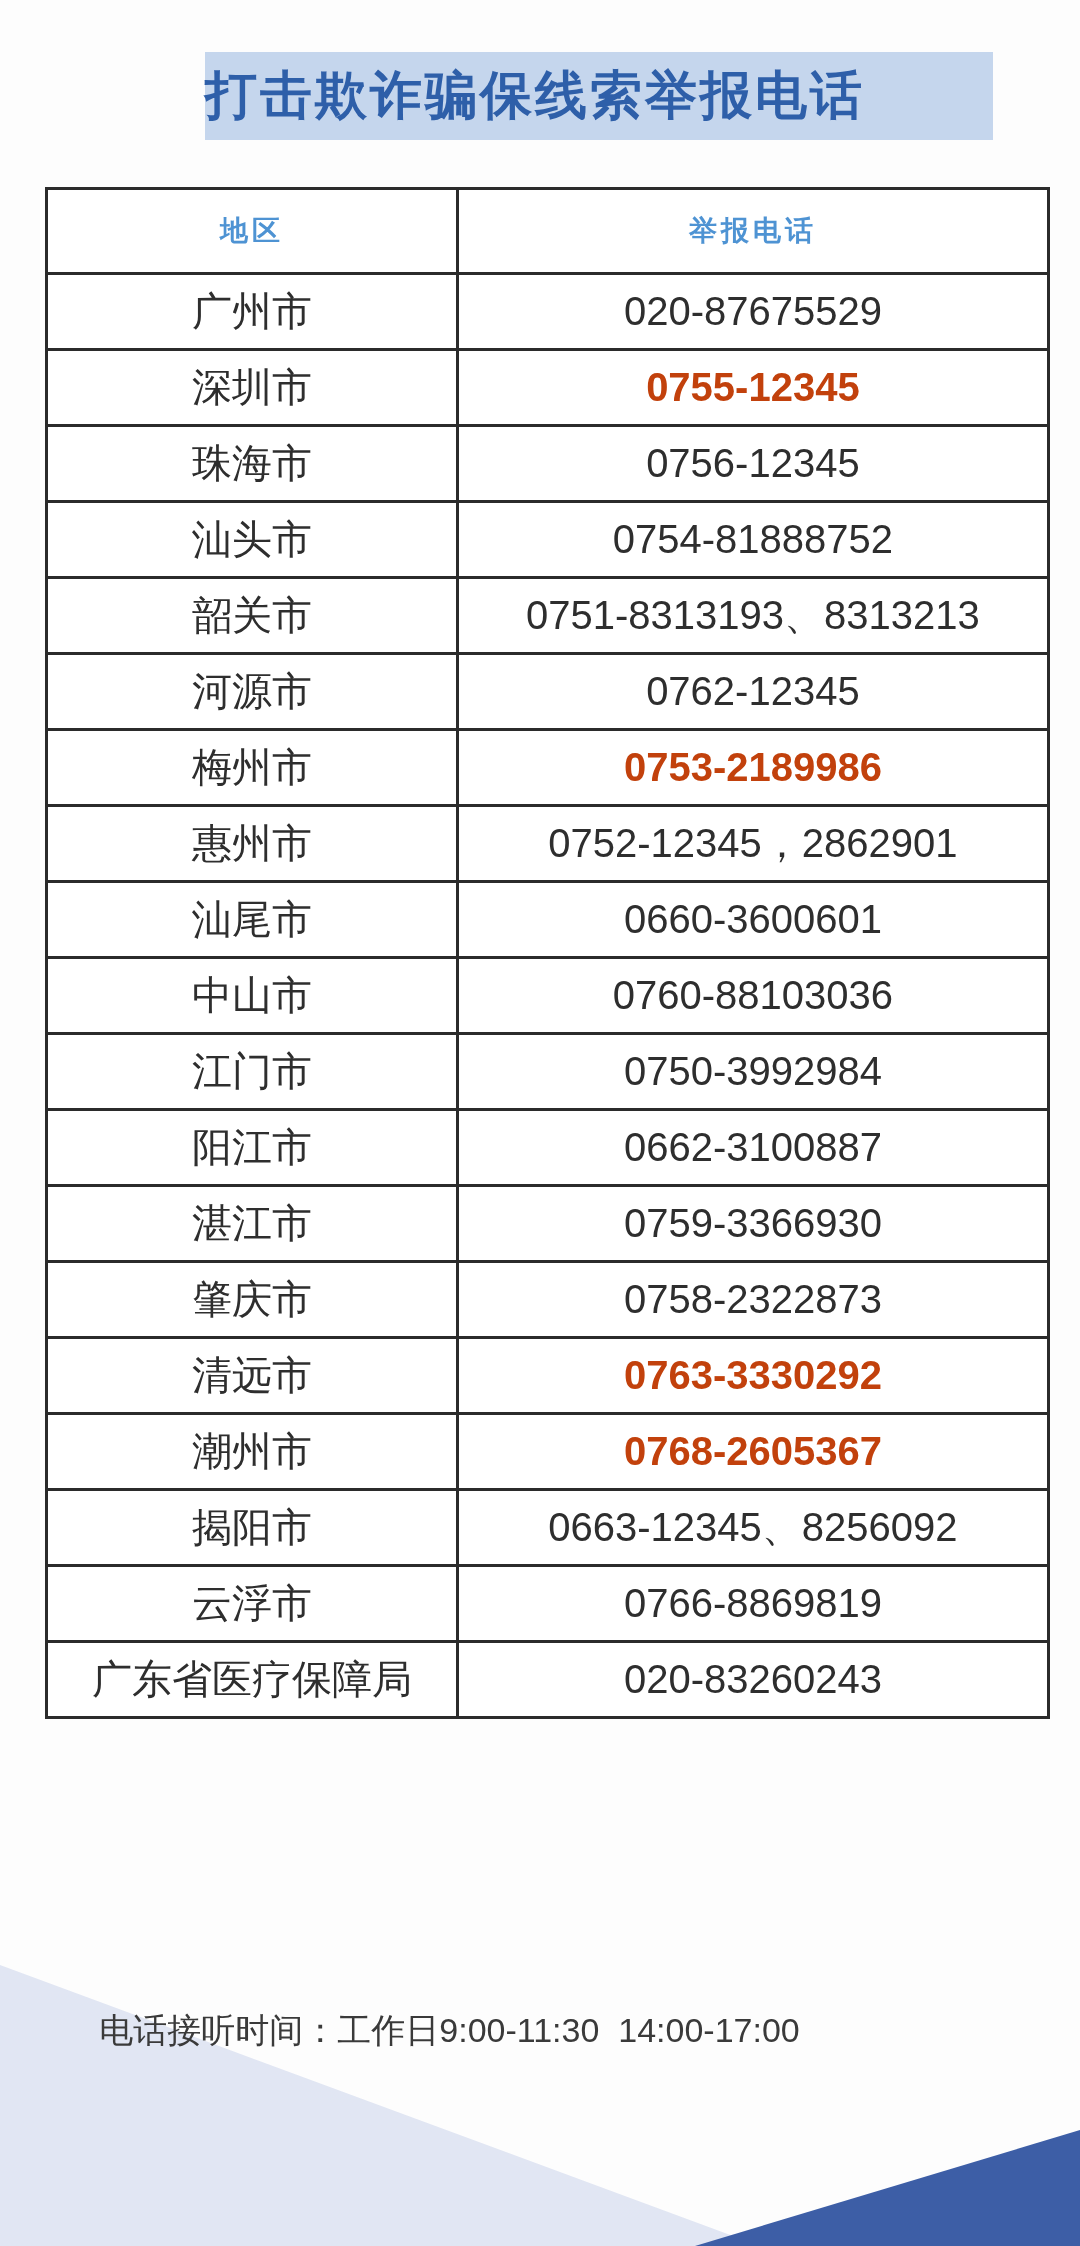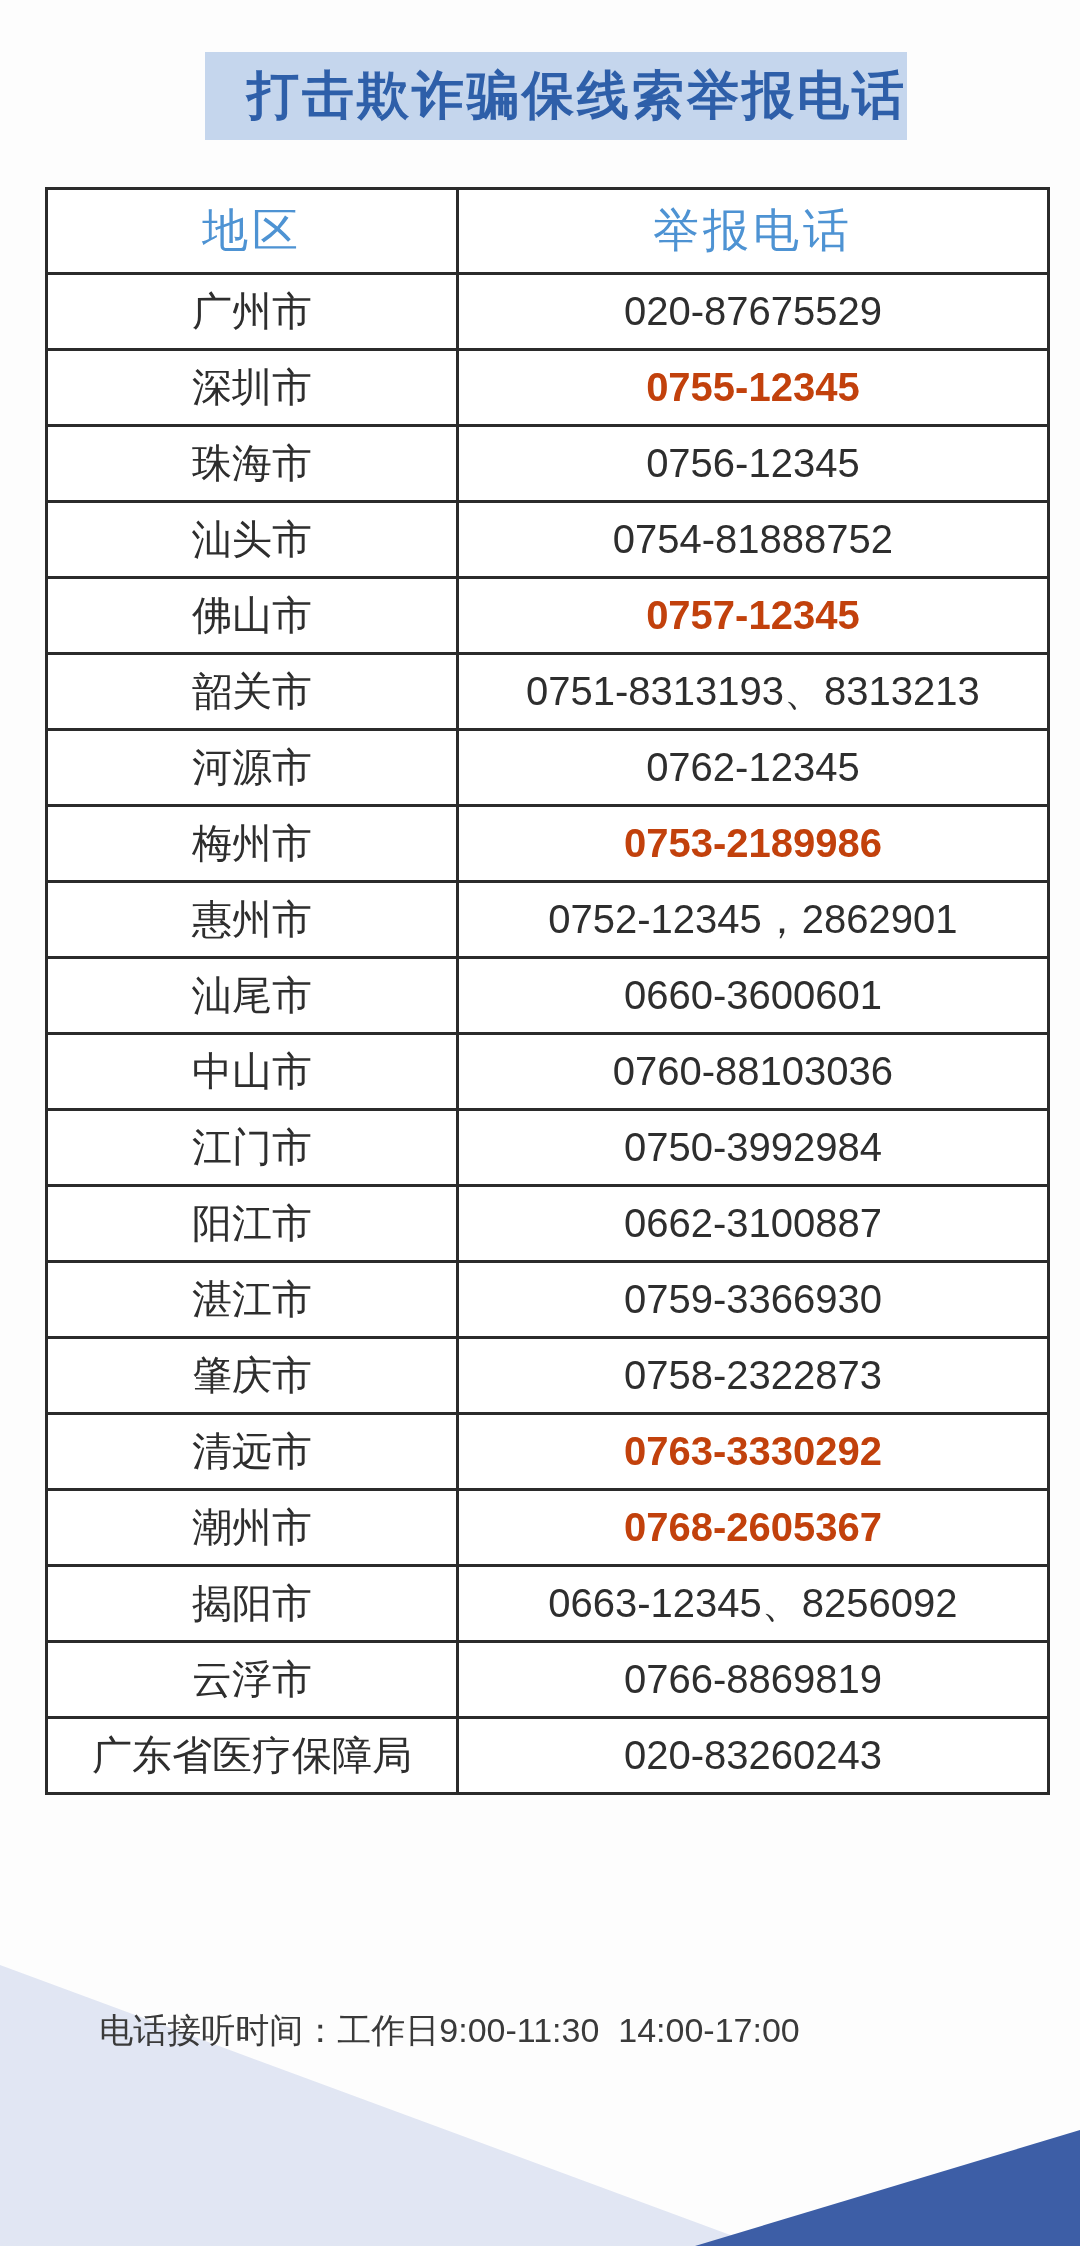--- a/index.html
+++ b/index.html
@@ -13,43 +13,43 @@
     --tri-dark:#3d5ea6;
     --page-bg:#fdfdfd;
   }
   html,body{margin:0;padding:0;}
   body{
     width:1080px;height:2246px;position:relative;overflow:hidden;
     background:var(--page-bg);
     font-family:"Liberation Sans","DejaVu Sans",sans-serif;
   }
   .banner{
-    position:absolute;left:205px;top:52px;width:702px;height:88px;
+    position:absolute;left:205px;top:52px;width:788px;height:88px;
     background:var(--banner-bg);
-    display:flex;align-items:center;justify-content:flex-end;
+    display:flex;align-items:center;justify-content:flex-start;
   }
   .banner span{
     color:var(--banner-text);font-size:52px;font-weight:700;letter-spacing:3px;
     white-space:nowrap;
   }
   table.report{
     position:absolute;left:45px;top:187px;width:1005px;
     border-collapse:collapse;table-layout:fixed;background:#fff;
     z-index:1;
   }
   table.report col.c-region{width:41%;}
   table.report col.c-phone{width:59%;}
   table.report th, table.report td{
     border:3px solid var(--border-color);
     text-align:center;vertical-align:middle;
     padding:0;
   }
   table.report th{
     height:82px;
-    color:var(--header-blue);font-size:46px;font-weight:400;letter-spacing:4px;
+    color:var(--header-blue);font-size:28px;font-weight:700;letter-spacing:4px;
   }
   table.report td{
     height:73px;
     color:var(--cell-text);font-size:40px;font-weight:400;
     white-space:nowrap;
   }
   table.report td.bold{font-weight:700;color:#c2410c;}
   .footer{
     position:absolute;left:0;top:2008px;width:899px;
     text-align:center;
@@ -103,24 +103,20 @@
   </tr>
       <tr>
     <td>珠海市</td>
     <td>0756-12345</td>
   </tr>
       <tr>
     <td>汕头市</td>
     <td>0754-81888752</td>
   </tr>
       <tr>
-    <td>佛山市</td>
-    <td class="bold">0757-12345</td>
-  </tr>
-      <tr>
     <td>韶关市</td>
     <td>0751-8313193、8313213</td>
   </tr>
       <tr>
     <td>河源市</td>
     <td>0762-12345</td>
   </tr>
       <tr>
     <td>梅州市</td>
     <td class="bold">0753-2189986</td>

